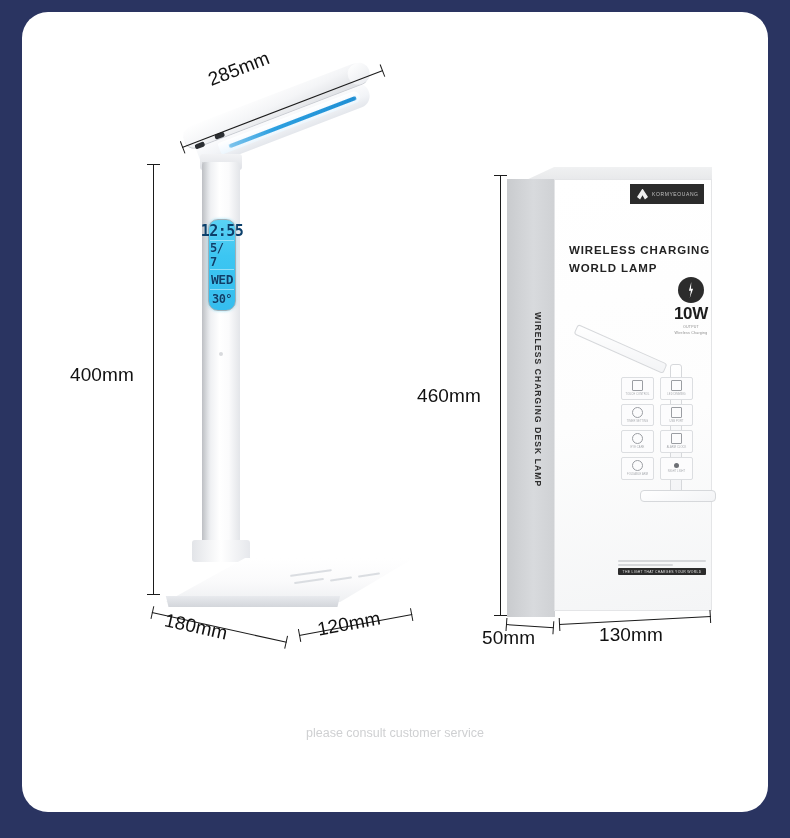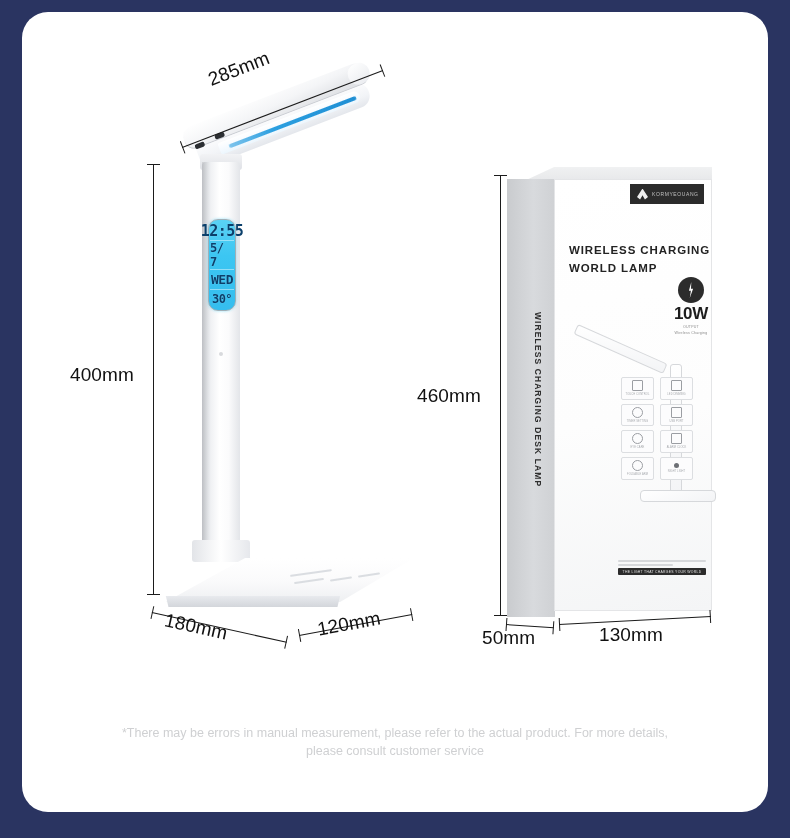--- a/index.html
+++ b/index.html
@@ -404,19 +404,18 @@
       <div class="dimlabel" style="left:460px;top:615px;">50mm</div>
 
       <div class="diag" style="left:537px;top:612px;transform:rotate(-3deg);">
         <div class="bar" style="width:152px;"></div>
         <div class="cap" style="left:0;"></div>
         <div class="cap" style="left:151px;"></div>
       </div>
       <div class="dimlabel" style="left:577px;top:612px;">130mm</div>
 
       <div class="disc-en" style="left:0;top:712px;">
-        <div>*There may be errors in manual measurement, please refer to the actual product. For more details,</div>
         <div>please consult customer service</div>
       </div>
 
     </div>
   </div>
 </div>
 
 </body></html>

